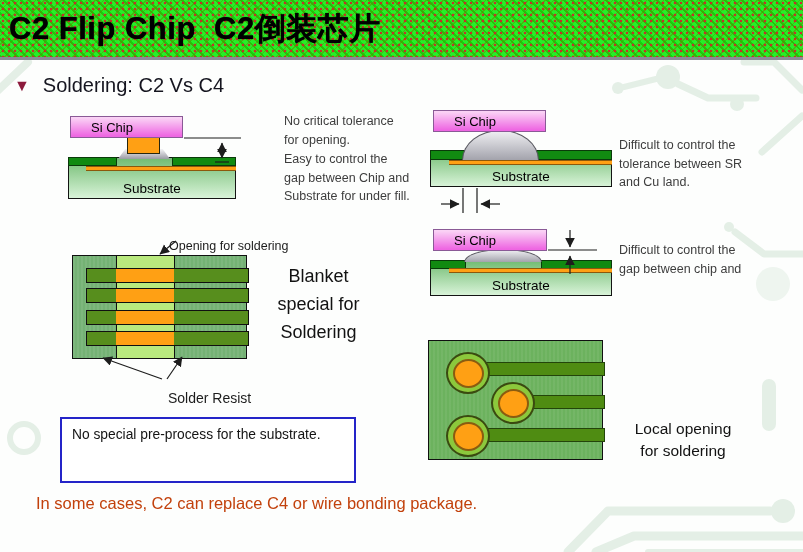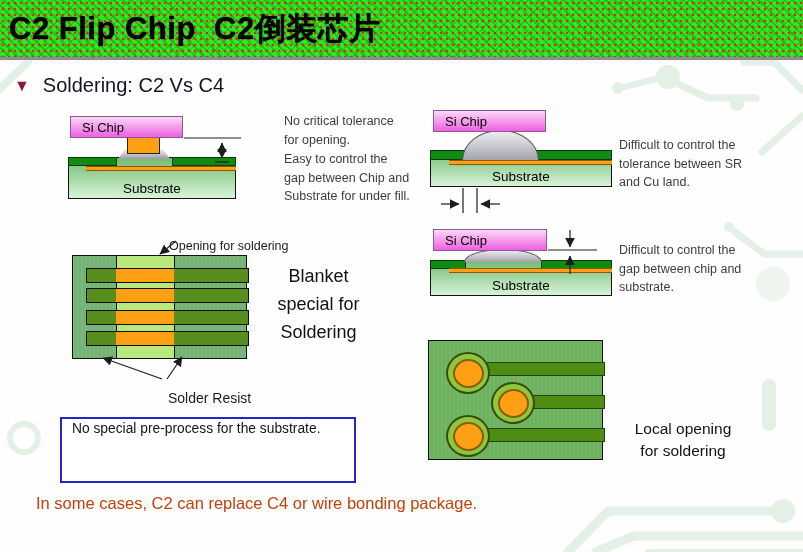--- a/index.html
+++ b/index.html
@@ -31,21 +31,21 @@
   
   .heading{position:absolute;left:14px;top:74px;z-index:10;display:flex;align-items:center;
     color:#15151f;font-size:20px;}
   .heading .tri{color:#8c1a3c;font-size:16px;margin-right:13px;line-height:1;}
 
   
   .abs{position:absolute;box-sizing:border-box;}
   .chip{
     background:linear-gradient(#fad2f5 5%,#ee66e2 95%);
     border:1.5px solid #8a5a96;color:#000;font-size:13px;
-    display:flex;align-items:center;padding-left:11px;z-index:6;
+    display:flex;align-items:center;padding-left:20px;z-index:6;
   }
   .substrate{
     background:linear-gradient(#72bc72,#d8f3d8);
     border:1px solid #141414;color:#000;font-size:13.5px;
     display:flex;align-items:flex-end;justify-content:center;z-index:1;
   }
   .substrate span{margin-bottom:2px;}
   .sr{background:#118a11;border:1px solid #0a3a0a;z-index:2;}
   .trace{background:#ffa014;border-top:1px solid rgba(0,0,0,.45);border-bottom:1px solid rgba(0,0,0,.45);z-index:2;}
   .pillar{background:#ffa014;border:1.5px solid #26260f;z-index:5;}
@@ -72,21 +72,21 @@
   .locald{left:428px;top:340px;width:175px;height:120px;background:#6cb25e;
     border:1px solid #101010;z-index:1;
     background-image:repeating-linear-gradient(90deg, rgba(255,255,255,.06) 0 2px, rgba(0,0,0,0) 2px 4px);}
   .locald .trace2{position:absolute;height:12px;background:#4f8c12;border:1px solid #23450a;}
   .locald .pad{position:absolute;width:40px;height:38px;border-radius:50%;background:#8cc83c;
     border:2px solid #3a4a10;display:flex;align-items:center;justify-content:center;}
   .locald .core{width:27px;height:25px;border-radius:50%;background:#ffa014;border:2.5px solid #8a5c10;}
 
   
   .infobox{position:absolute;left:60px;top:417px;width:296px;min-height:66px;
-    border:2px solid #2424c8;background:#ffffff;padding:1px 10px 8px;box-sizing:border-box;
+    border:2px solid #2424c8;background:#ffffff;padding:7px 10px 8px;box-sizing:border-box;
     color:#141414;font-size:13.8px;line-height:17px;z-index:10;}
   .infobox p{margin:0;}
   .infobox p + p{margin-top:7px;}
   .footer{position:absolute;left:36px;top:494px;font-size:16.5px;color:#c2410c;z-index:10;}
 </style>
 </head>
 <body>
 
 <div class="stage">
 
@@ -179,21 +179,20 @@
   <div class="abs sr" style="left:430px;top:260px;width:36px;height:9px;"></div>
   <div class="abs sr" style="left:541px;top:260px;width:71px;height:9px;"></div>
   <div class="abs trace" style="left:449px;top:268px;width:163px;height:5px;"></div>
   <div class="abs dome" style="left:464px;top:249px;width:78px;height:13px;"></div>
   <div class="abs chip" style="left:433px;top:229px;width:114px;height:22px;">
     <span>Si Chip</span>
   </div>
   <div class="note" style="left:619px;top:241px;">
     <div>Difficult to control the</div>
     <div>gap between chip and</div>
-    <div>substrate.</div>
   </div>
 
   <div class="abs locald">
     <div class="trace2" style="left:52px;top:21px;width:122px;"></div>
     <div class="trace2" style="left:97px;top:54px;width:77px;"></div>
     <div class="trace2" style="left:52px;top:87px;width:122px;"></div>
     <div class="pad" style="left:17px;top:11px;">
         <div class="core"></div>
       </div>
     <div class="pad" style="left:62px;top:41px;">

